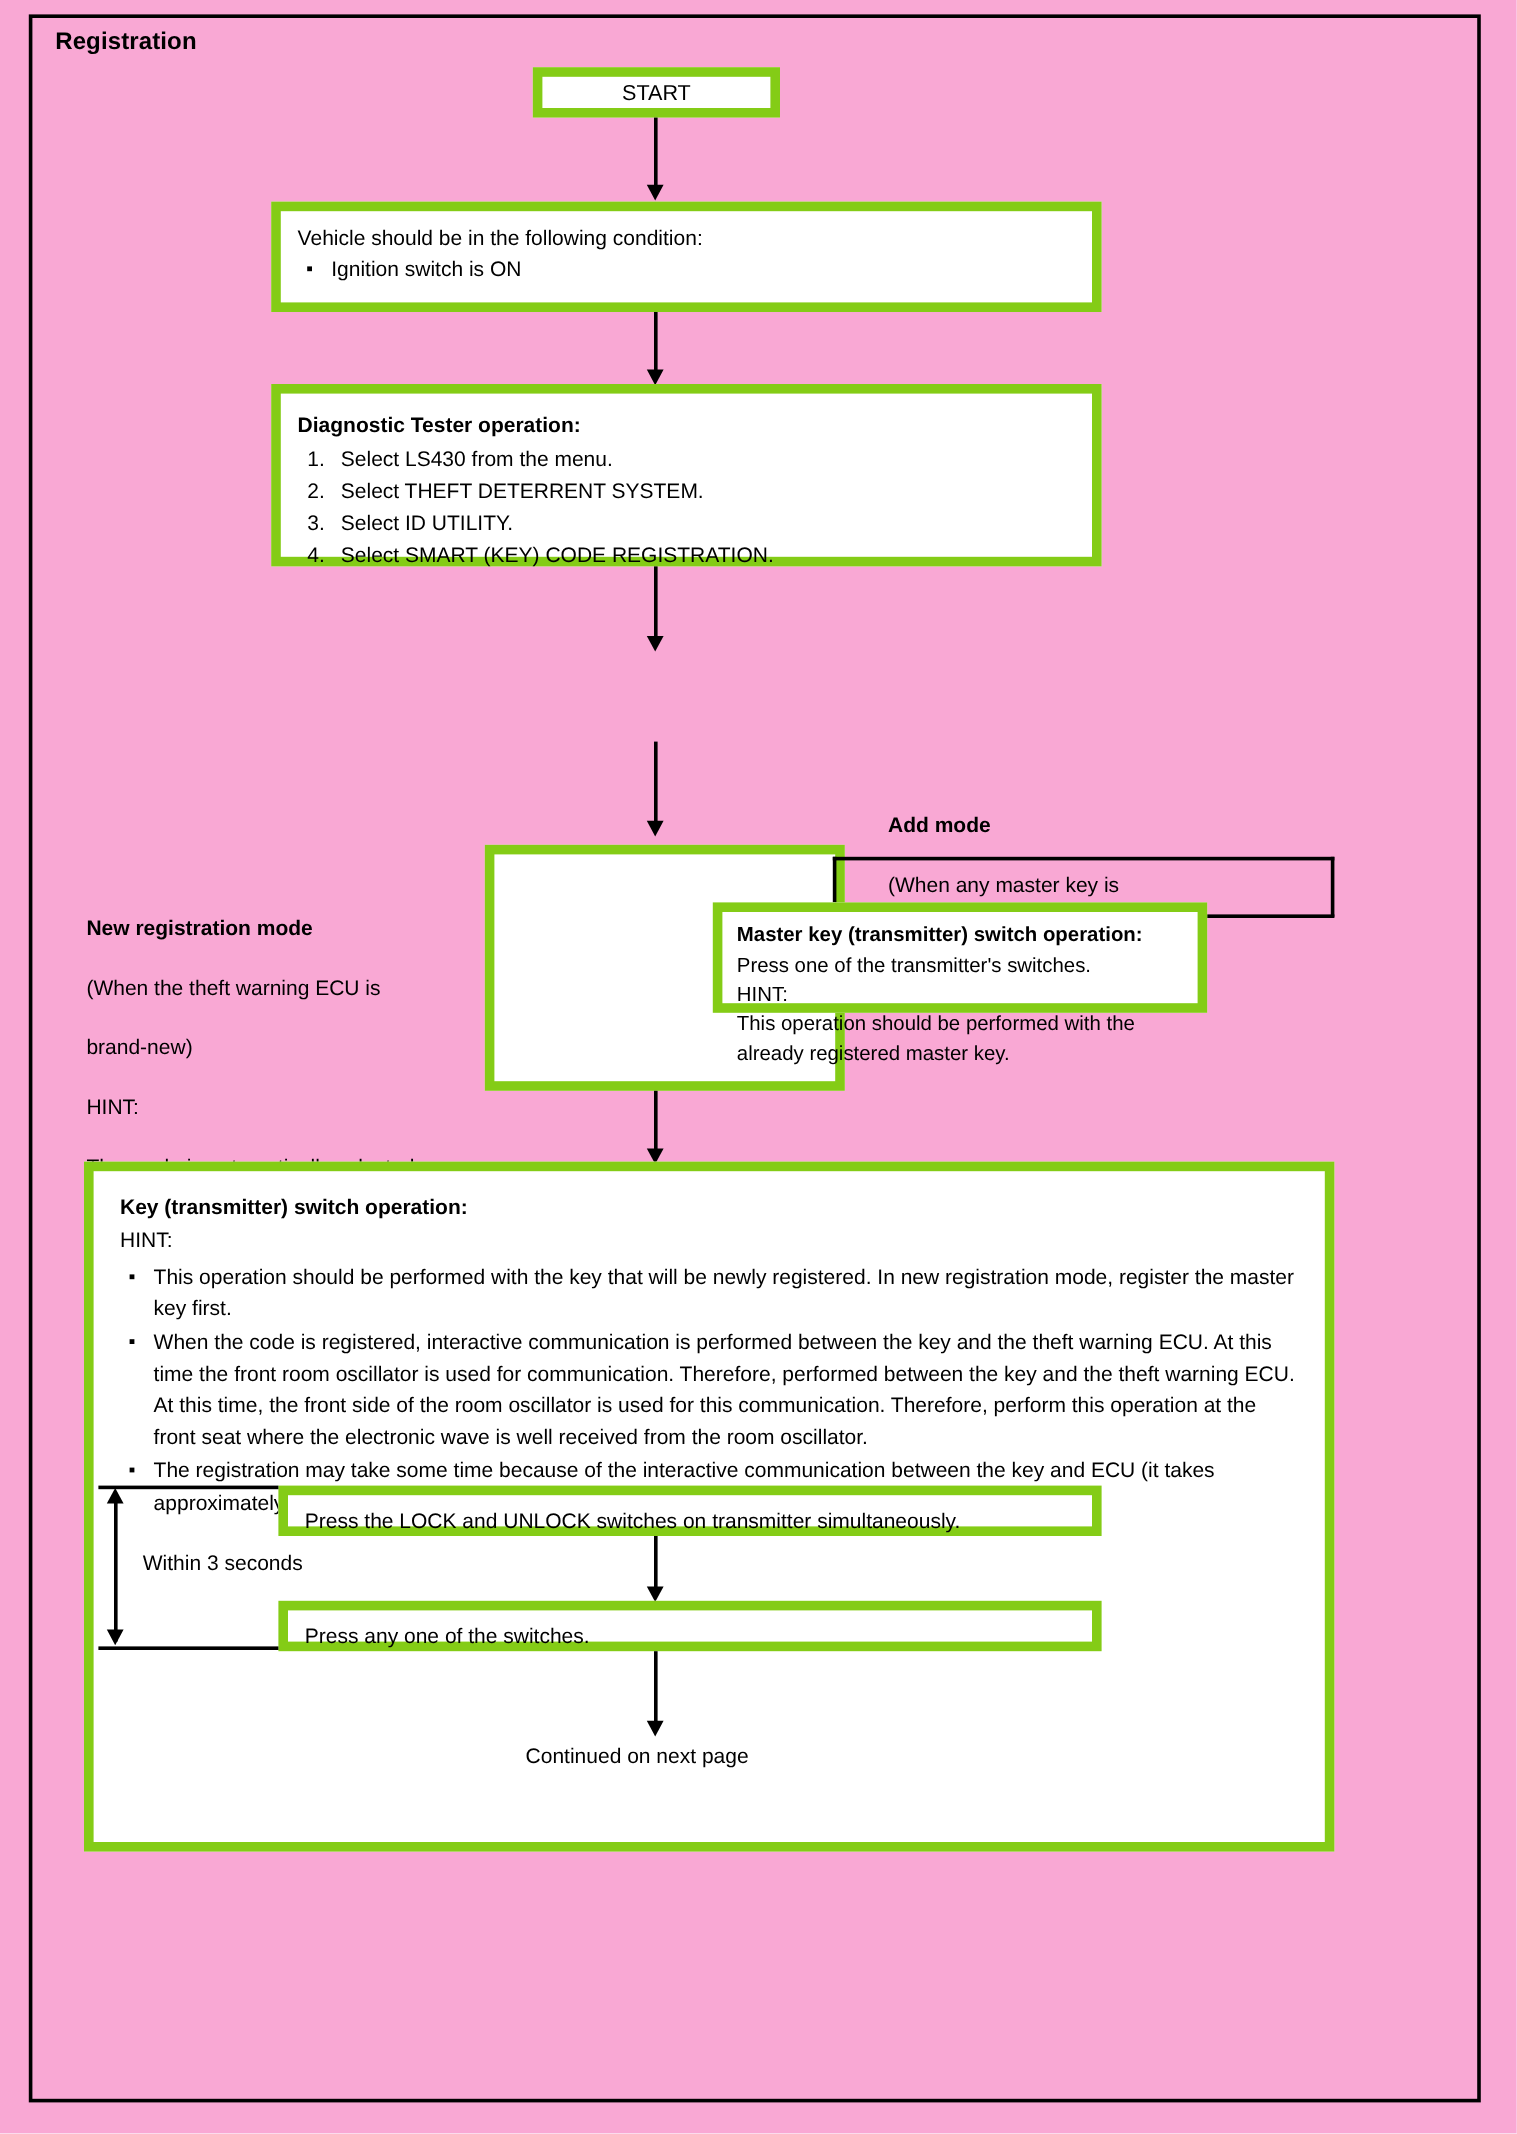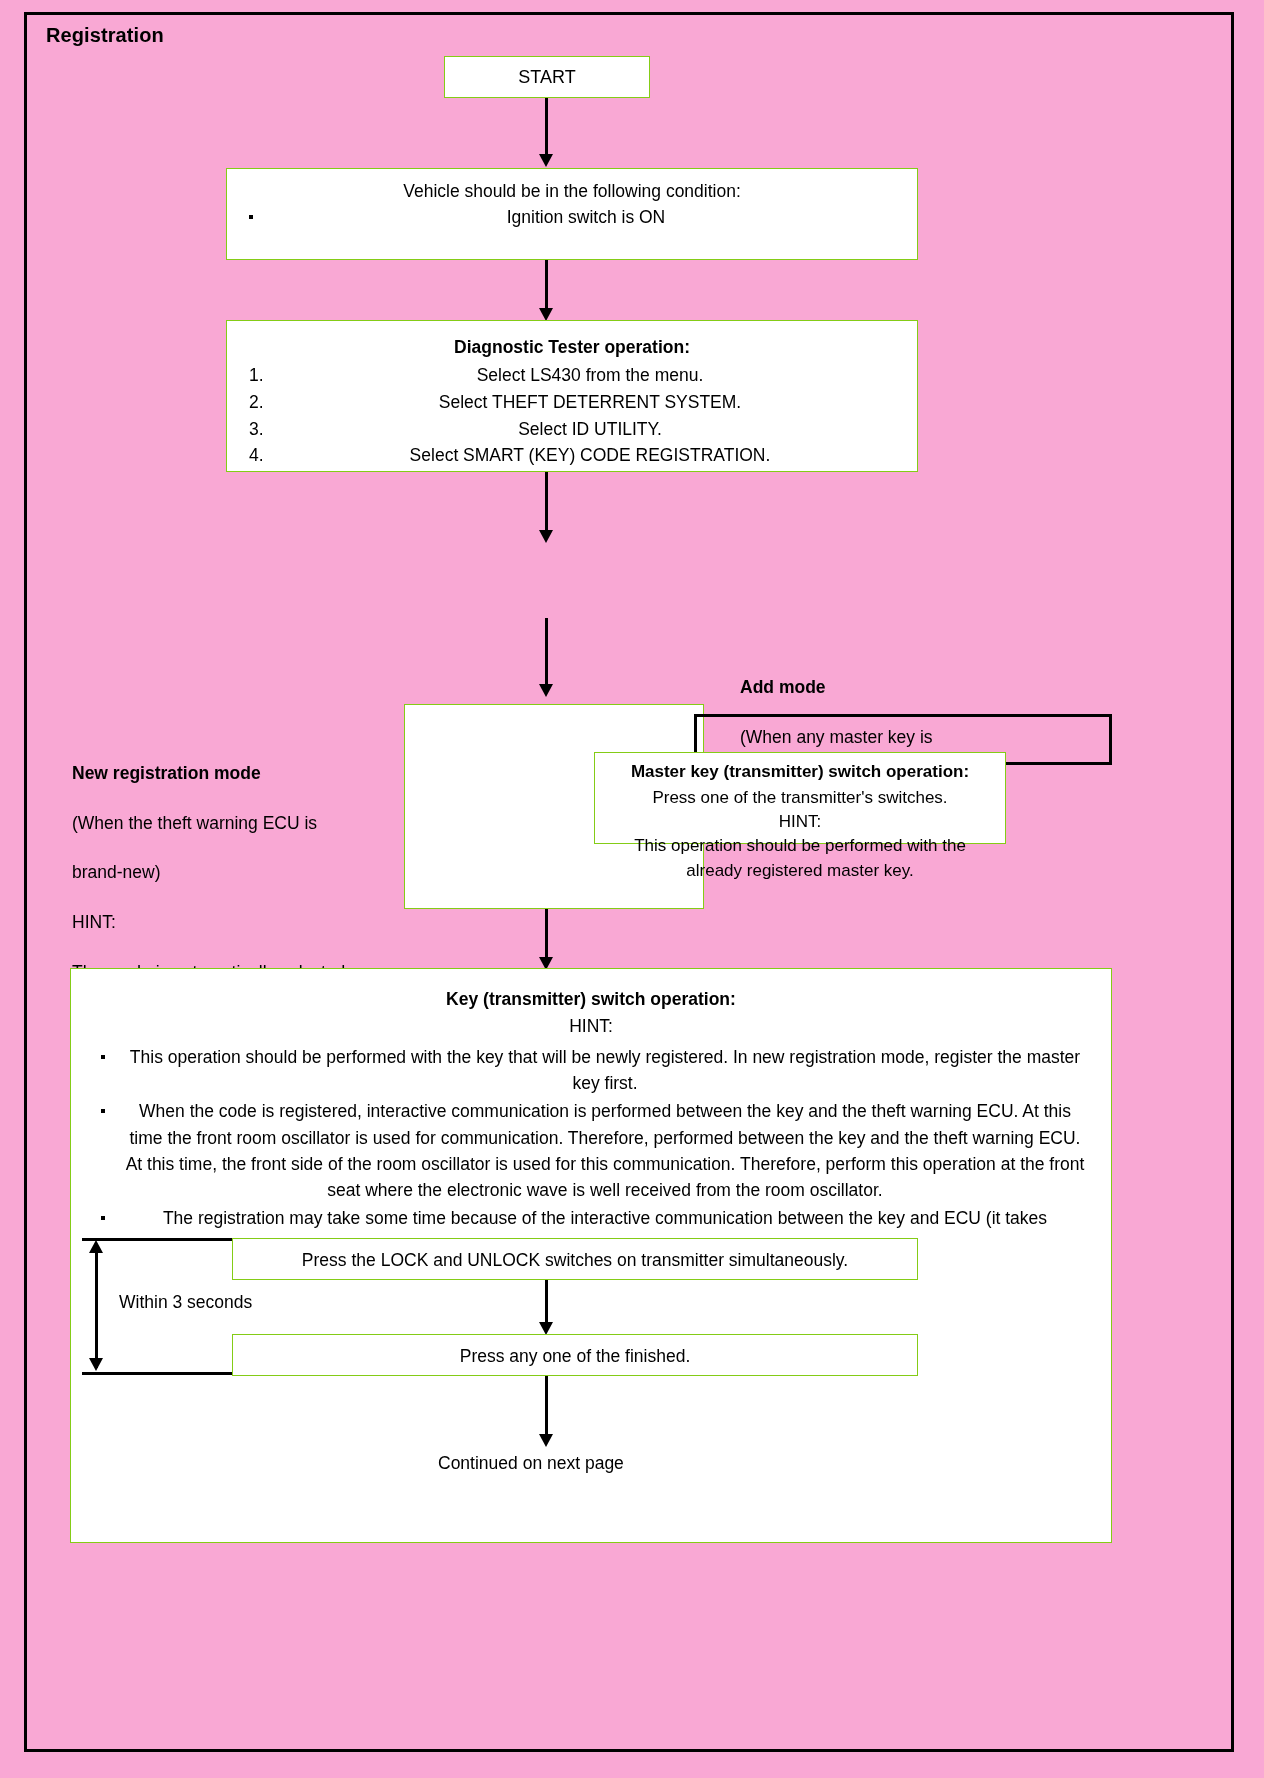--- a/index.html
+++ b/index.html
@@ -28,24 +28,23 @@
   .section-title {
     position: absolute;
     left: 46px; top: 24px;
     font-size: 20px;
     font-weight: bold;
     letter-spacing: .1px;
   }
   
   .box {
     position: absolute;
-    border: 1px solid #84cc16;
+    border: 8px solid #84cc16;
     box-sizing: border-box;
     background: #fff;
-    text-align: center;
   }
   .box .inner {
     padding: 10px 14px;
     font-size: 17.5px;
     line-height: 1.45;
   }
   .center {
     display: flex;
     align-items: center;
     justify-content: center;
@@ -236,21 +235,21 @@
     <div class="inner" style="padding:9px 14px;">
       <span>Press the LOCK and UNLOCK switches on transmitter simultaneously.</span>
     </div>
   </div>
 
   <div class="vline" style="left:545px; top:1280px; height:46px;"></div>
   <div class="arrow-down" style="left:539px; top:1322px;"></div>
 
   <div class="box" style="left:232px; top:1334px; width:686px; height:42px;">
     <div class="inner" style="padding:9px 14px;">
-      <span>Press any one of the finished.</span>
+      <span>Press any one of the switches.</span>
     </div>
   </div>
 
   <div class="hline" style="left:82px; top:1238px; width:150px;"></div>
   <div class="hline" style="left:82px; top:1372px; width:150px;"></div>
   <div class="vline" style="left:95px; top:1244px; height:124px;"></div>
   <div class="arrow-up" style="left:89px; top:1240px;"></div>
   <div class="arrow-down" style="left:89px; top:1358px;"></div>
   <div class="timing-label" style="left:119px; top:1292px;">Within 3 seconds</div>
 

